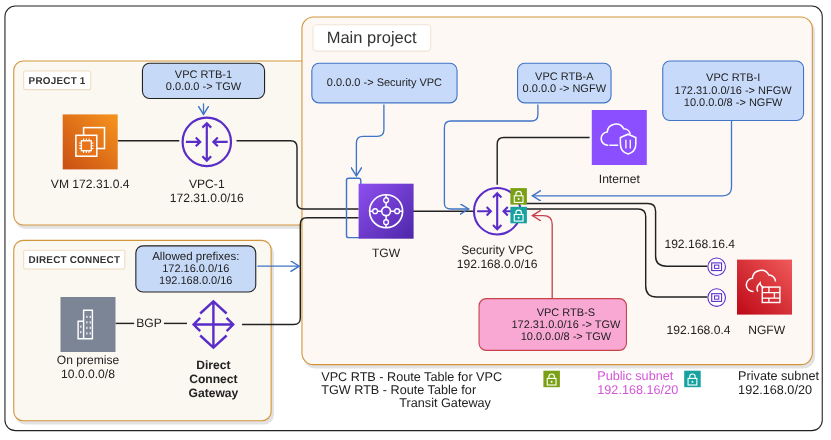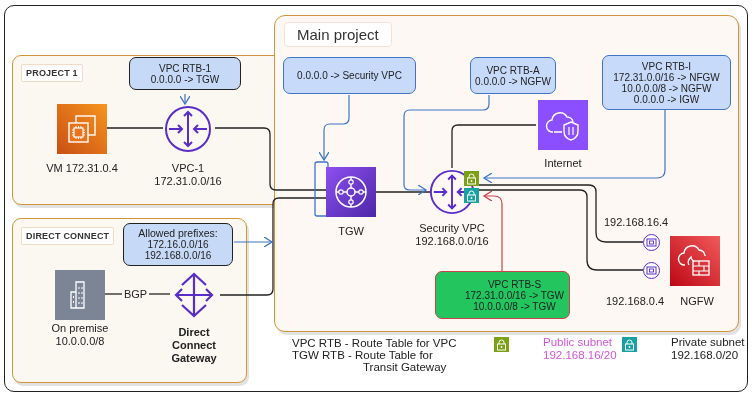--- a/index.html
+++ b/index.html
@@ -12,21 +12,21 @@
            box-sizing: border-box; box-shadow: 2px 3px 0 #e2e2e2; }
   .main-panel { background: #fdf8f4; }
   .panel-label { position: absolute; background: #fff; border: 1px solid #f0dcc4; border-radius: 2px;
                  font-weight: bold; font-size: 9px; padding: 3px 4px; color: #333; letter-spacing: 0.2px; }
   .main-label { position: absolute; background: #fff; border: 1px solid #f1e4d6; border-radius: 4px;
                 font-size: 15px; padding: 3px 12px; color: #333; }
   .rtb { position: absolute; background: #c7dafa; border: 1.5px solid #3f74c6; border-radius: 7px;
          box-sizing: border-box; font-size: 10px; line-height: 11px; text-align: center; color: #222;
          display: flex; flex-direction: column; justify-content: center; }
   .rtb.dark { border-color: #222; background: #c6d9f7; }
-  .rtb.red { background: #22c55e; border-color: #c8424a; padding-left: 24px; }
+  .rtb.red { background: #f9a8d4; border-color: #c8424a; padding-left: 24px; }
   .label { position: absolute; font-size: 11px; line-height: 13px; text-align: center; color: #222; white-space: nowrap; }
   .tile { position: absolute; box-sizing: border-box; display: flex; align-items: center; justify-content: center; }
   .legend-text { position: absolute; font-size: 11.5px; line-height: 13px; color: #222; white-space: nowrap; margin-left: 26px; }
   svg.wires { position: absolute; left: 0; top: 0; }
   .lock { position: absolute; width: 15px; height: 15px; display: flex; align-items: center; justify-content: center; }
 </style>
 </head>
 <body>
 
 <div class="abs outer"></div>
@@ -91,21 +91,20 @@
   <div>0.0.0.0 -&gt; Security VPC</div>
 </div>
 <div class="rtb" style="left:435px;top:57px;width:86px;height:37px;margin-left:35px;">
   <div>VPC RTB-A</div>
   <div>0.0.0.0 -&gt; NGFW</div>
 </div>
 <div class="rtb" style="left:602px;top:55px;width:129px;height:55px;">
   <div>VPC RTB-I</div>
   <div>172.31.0.0/16 -&gt; NFGW</div>
   <div>10.0.0.0/8 -&gt; NGFW</div>
-  <div>0.0.0.0 -&gt; IGW</div>
 </div>
 <div class="rtb red" style="left:435px;top:271px;width:135px;height:48px;">
   <div>VPC RTB-S</div>
   <div>172.31.0.0/16 -&gt; TGW</div>
   <div>10.0.0.0/8 -&gt; TGW</div>
 </div>
 
 <div class="tile" style="left:57px;top:104px;width:50px;height:50px;background:linear-gradient(45deg,#c94f13,#f6941e);">
   <svg width="34" height="34" viewBox="0 0 34 34">
       <rect x="11" y="4" width="19" height="19" fill="none" stroke="#fff" stroke-width="1.4"></rect>

